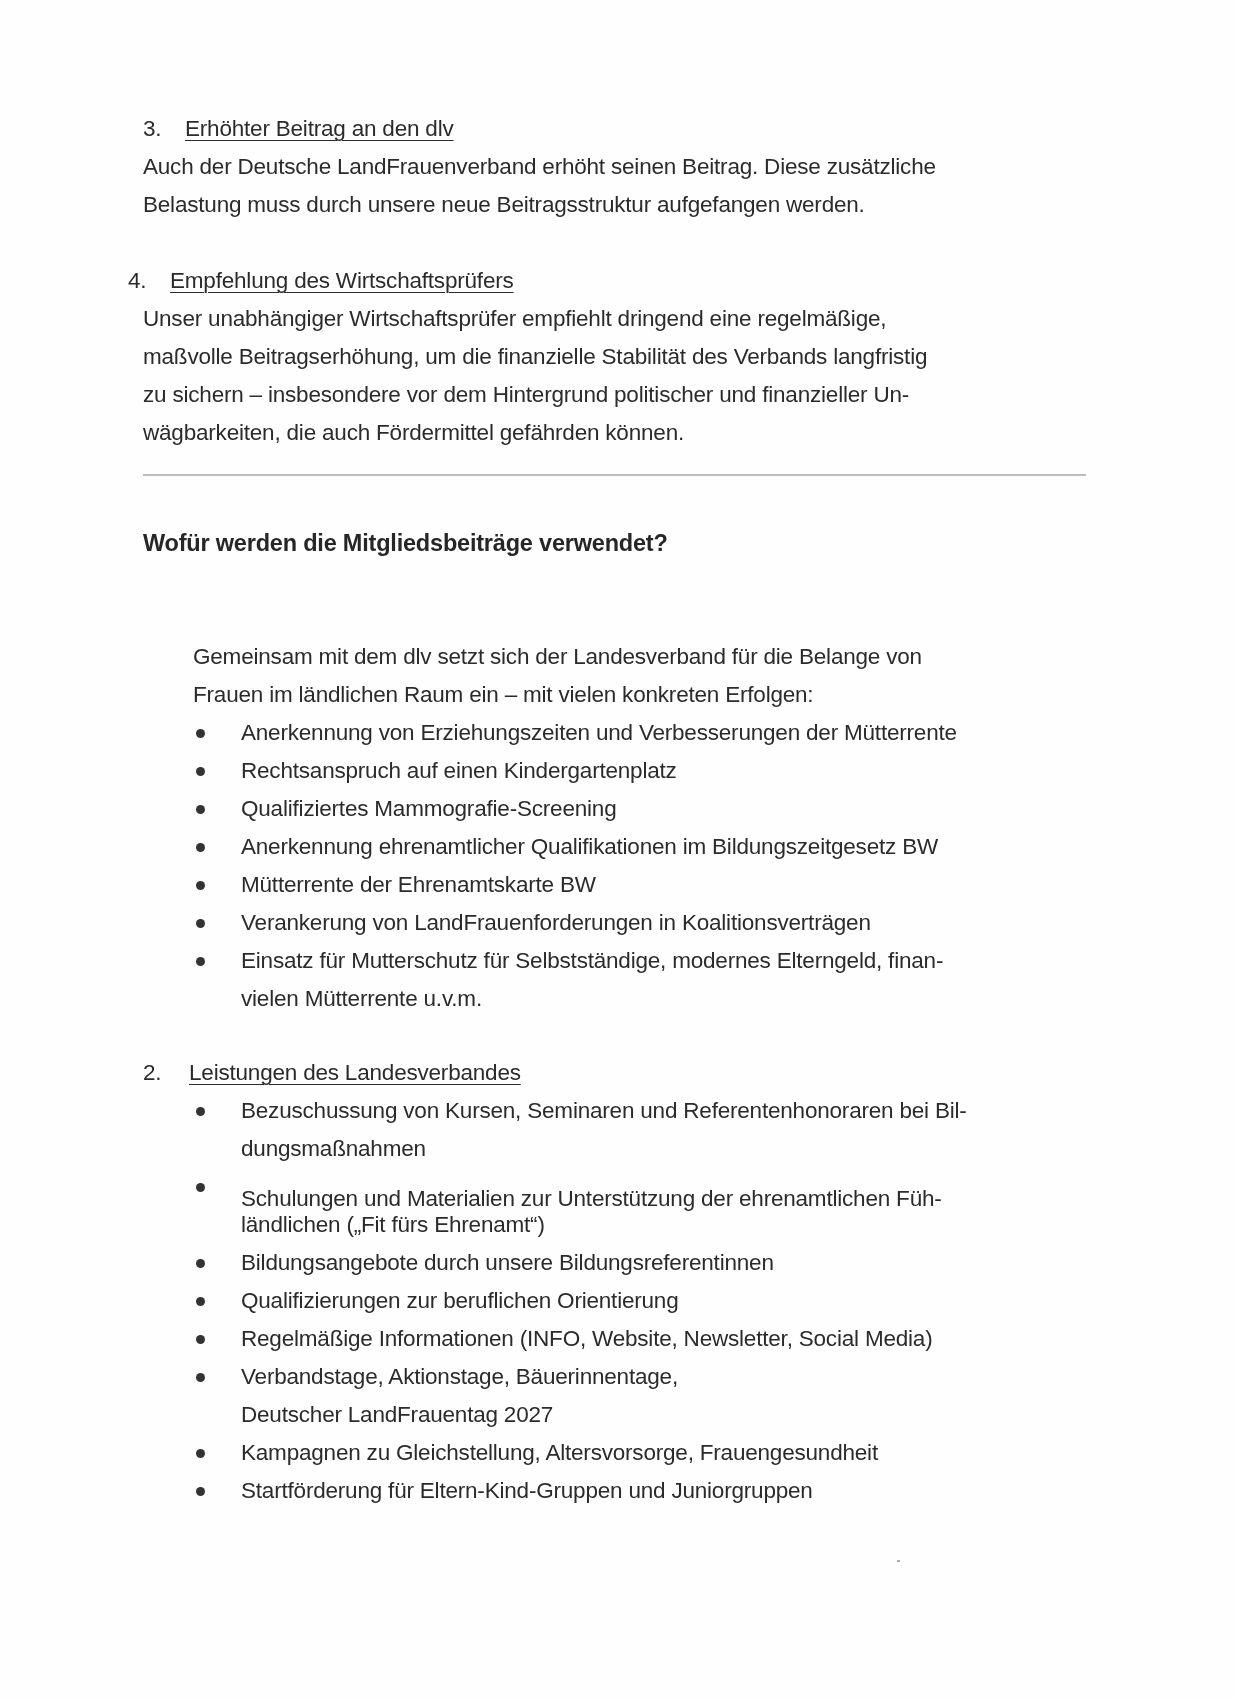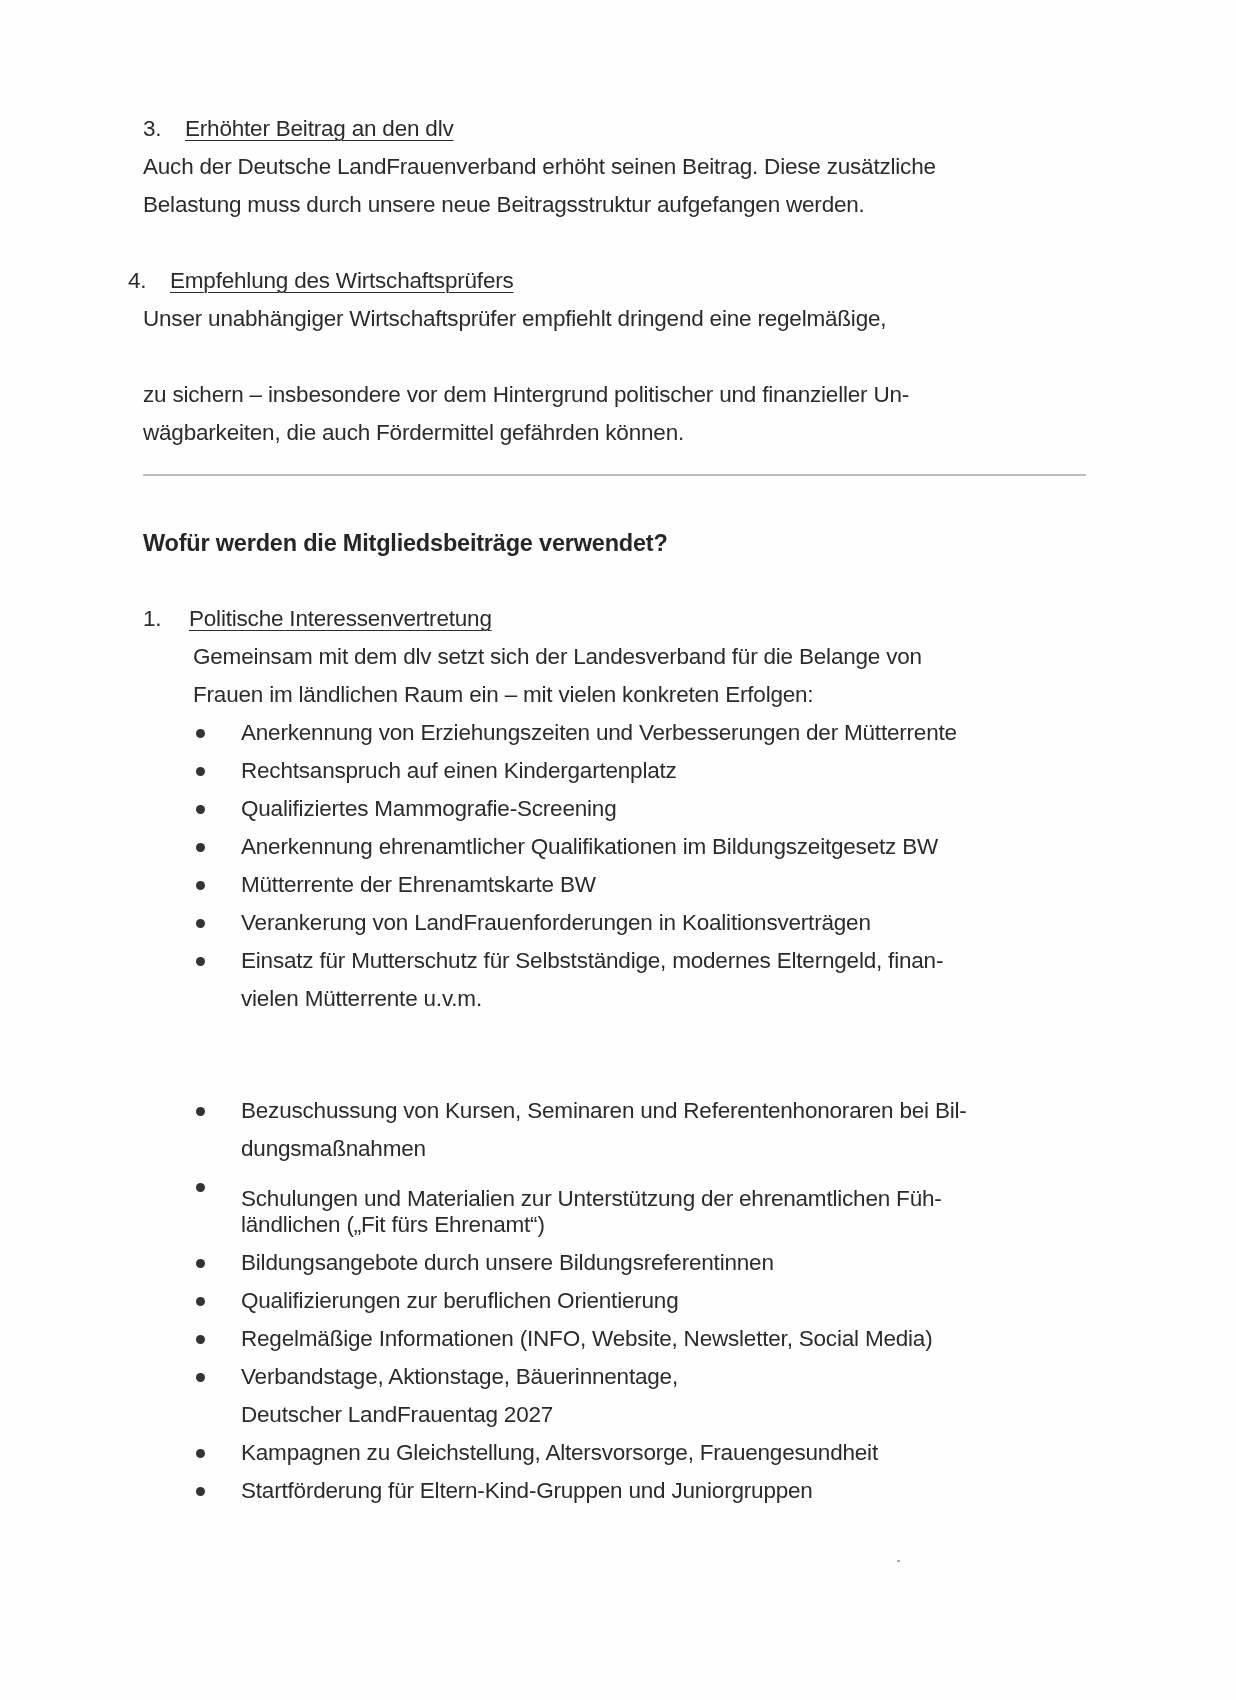--- a/index.html
+++ b/index.html
@@ -26,50 +26,51 @@
   <div class="line" style="left:143px; top:110px;">
     <span class="num">3.</span><span class="u">Erhöhter Beitrag an den dlv</span>
   </div>
   <div class="line" style="left:143px; top:148px;">Auch der Deutsche LandFrauenverband erhöht seinen Beitrag. Diese zusätzliche</div>
   <div class="line" style="left:143px; top:186px;">Belastung muss durch unsere neue Beitragsstruktur aufgefangen werden.</div>
 
   <div class="line" style="left:128px; top:262px;">
     <span class="num">4.</span><span class="u">Empfehlung des Wirtschaftsprüfers</span>
   </div>
   <div class="line" style="left:143px; top:300px;">Unser unabhängiger Wirtschaftsprüfer empfiehlt dringend eine regelmäßige,</div>
+  <div class="line" style="left:143px; top:338px;">maßvolle Beitragserhöhung, um die finanzielle Stabilität des Verbands langfristig</div>
   <div class="line" style="left:143px; top:376px;">zu sichern – insbesondere vor dem Hintergrund politischer und finanzieller Un-</div>
   <div class="line" style="left:143px; top:414px;">wägbarkeiten, die auch Fördermittel gefährden können.</div>
 
   <div class="rule"></div>
 
   <div class="line h" style="left:143px; top:524px;">Wofür werden die Mitgliedsbeiträge verwendet?</div>
 
-  <div class="line" style="left:143px; top:600px;">
-    <span class="num2">1.</span><span class="u">Politische Interessenvertretung</span>
-  </div>
   <div class="line" style="left:193px; top:638px;">Gemeinsam mit dem dlv setzt sich der Landesverband für die Belange von</div>
   <div class="line" style="left:193px; top:676px;">Frauen im ländlichen Raum ein – mit vielen konkreten Erfolgen:</div>
   <div id="list1">
       <div class="bullet" style="top: 729px;"></div>
       <div class="line" style="left: 241px; top: 714px;">Anerkennung von Erziehungszeiten und Verbesserungen der Mütterrente</div>
       <div class="bullet" style="top: 767px;"></div>
       <div class="line" style="left: 241px; top: 752px;">Rechtsanspruch auf einen Kindergartenplatz</div>
       <div class="bullet" style="top: 805px;"></div>
       <div class="line" style="left: 241px; top: 790px;">Qualifiziertes Mammografie-Screening</div>
       <div class="bullet" style="top: 843px;"></div>
       <div class="line" style="left: 241px; top: 828px;">Anerkennung ehrenamtlicher Qualifikationen im Bildungszeitgesetz BW</div>
       <div class="bullet" style="top: 881px;"></div>
       <div class="line" style="left: 241px; top: 866px;">Mütterrente der Ehrenamtskarte BW</div>
       <div class="bullet" style="top: 919px;"></div>
       <div class="line" style="left: 241px; top: 904px;">Verankerung von LandFrauenforderungen in Koalitionsverträgen</div>
       <div class="bullet" style="top: 957px;"></div>
       <div class="line" style="left: 241px; top: 942px;">Einsatz für Mutterschutz für Selbstständige, modernes Elterngeld, finan-</div>
       <div class="line" style="left: 241px; top: 980px;">vielen Mütterrente u.v.m.</div>
     </div>
 
+  <div class="line" style="left:143px; top:1054px;">
+    <span class="num2">2.</span><span class="u">Leistungen des Landesverbandes</span>
+  </div>
   <div id="list2">
       <div class="bullet" style="top: 1107px;"></div>
       <div class="line" style="left: 241px; top: 1092px;">Bezuschussung von Kursen, Seminaren und Referentenhonoraren bei Bil-</div>
       <div class="line" style="left: 241px; top: 1130px;">dungsmaßnahmen</div>
       <div class="bullet" style="top: 1183px;"></div>
       <div class="line" style="left: 241px; top: 1168px; margin-top: 12px;">Schulungen und Materialien zur Unterstützung der ehrenamtlichen Füh-</div>
       <div class="line" style="left: 241px; top: 1206px;">ländlichen („Fit fürs Ehrenamt“)</div>
       <div class="bullet" style="top: 1259px;"></div>
       <div class="line" style="left: 241px; top: 1244px;">Bildungsangebote durch unsere Bildungsreferentinnen</div>
       <div class="bullet" style="top: 1297px;"></div>

